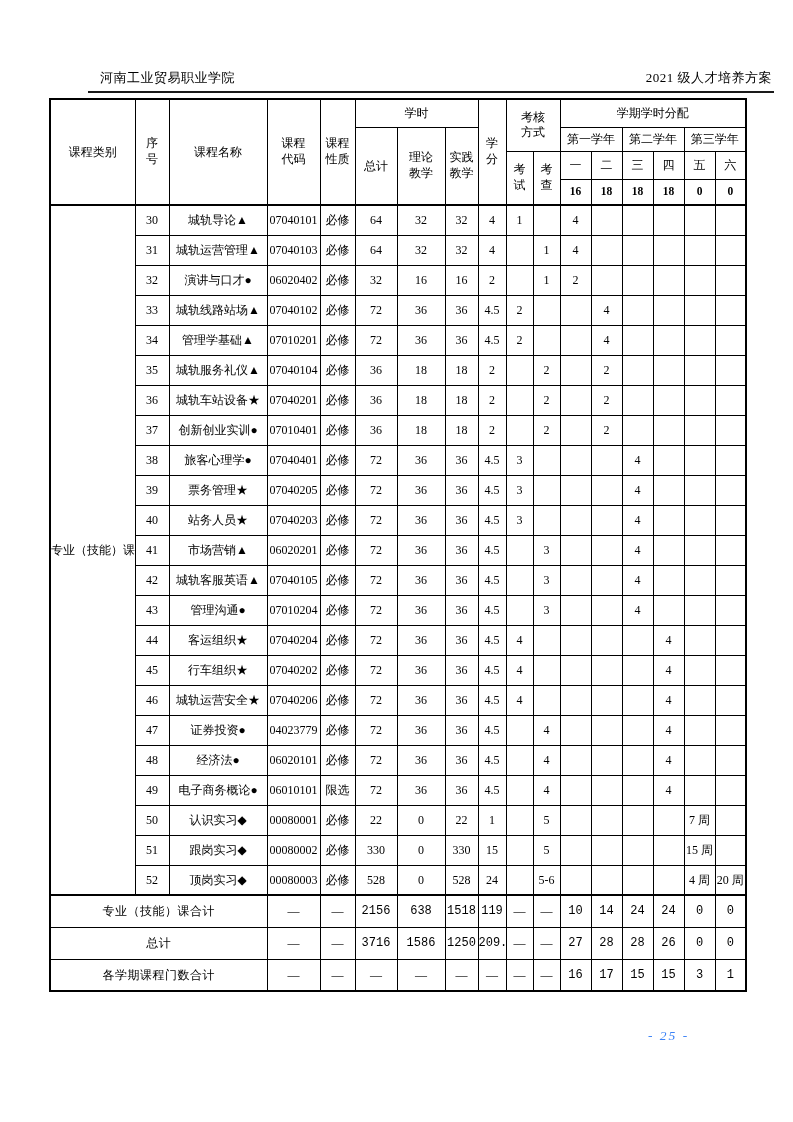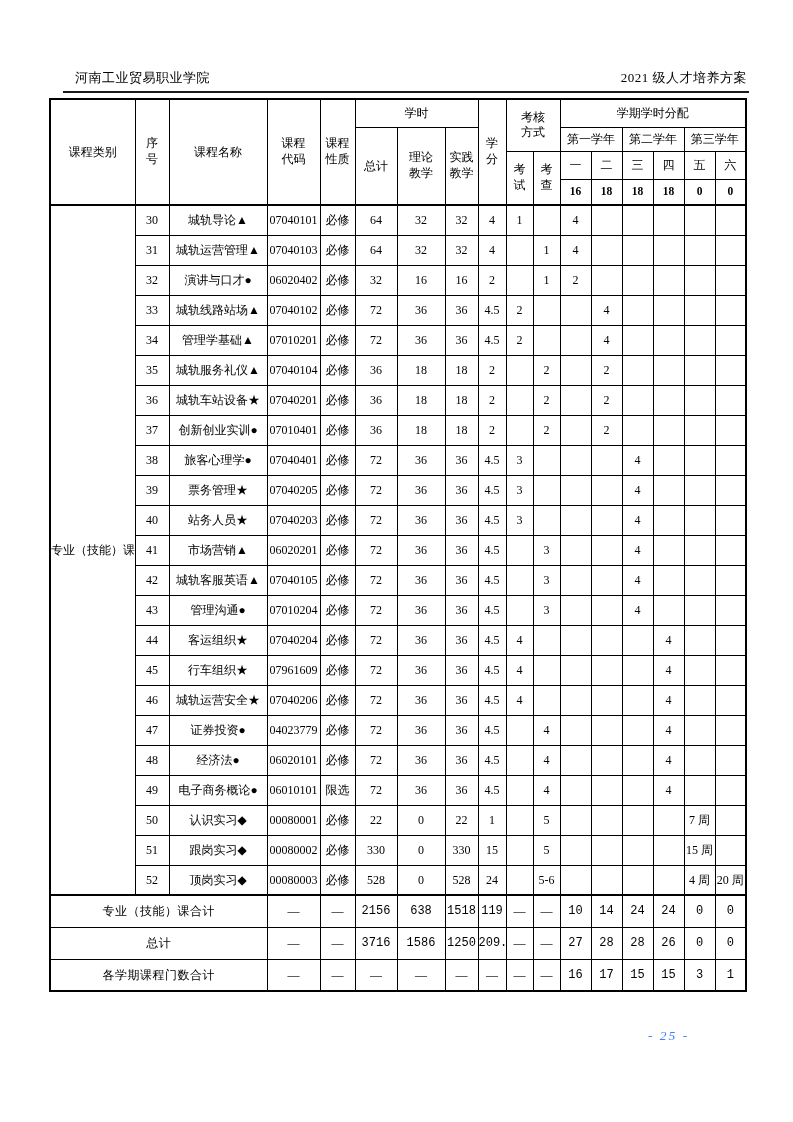--- a/index.html
+++ b/index.html
@@ -7,21 +7,21 @@
   body { font-family: "Liberation Serif", "DejaVu Serif", serif; color: #000; }
   .page {
     position: relative;
     width: 793px;
     height: 1122px;
     background: #fff;
     overflow: hidden;
   }
   .doc-header {
     position: absolute;
-    left: 63px;
+    left: 88px;
     top: 68px;
     width: 686px;
     height: 25px;
     border-bottom: 2px solid #1a1a1a;
     display: flex;
     justify-content: space-between;
     align-items: flex-end;
     padding: 0 2px 4px 12px;
     font-size: 13px;
     letter-spacing: 0.5px;
@@ -413,21 +413,21 @@
           <td class="c-s1"></td>
           <td class="c-s2"></td>
           <td class="c-s3"></td>
           <td class="c-s4">4</td>
           <td class="c-s5"></td>
           <td class="c-s6"></td>
         </tr>
         <tr>
           <td class="c-no">45</td>
           <td class="c-name">行车组织★</td>
-          <td class="c-code">07961609</td>
+          <td class="c-code">07040202</td>
           <td class="c-nature">必修</td>
           <td class="c-total">72</td>
           <td class="c-theory">36</td>
           <td class="c-practice">36</td>
           <td class="c-credit">4.5</td>
           <td class="c-exam">4</td>
           <td class="c-check"></td>
           <td class="c-s1"></td>
           <td class="c-s2"></td>
           <td class="c-s3"></td>

